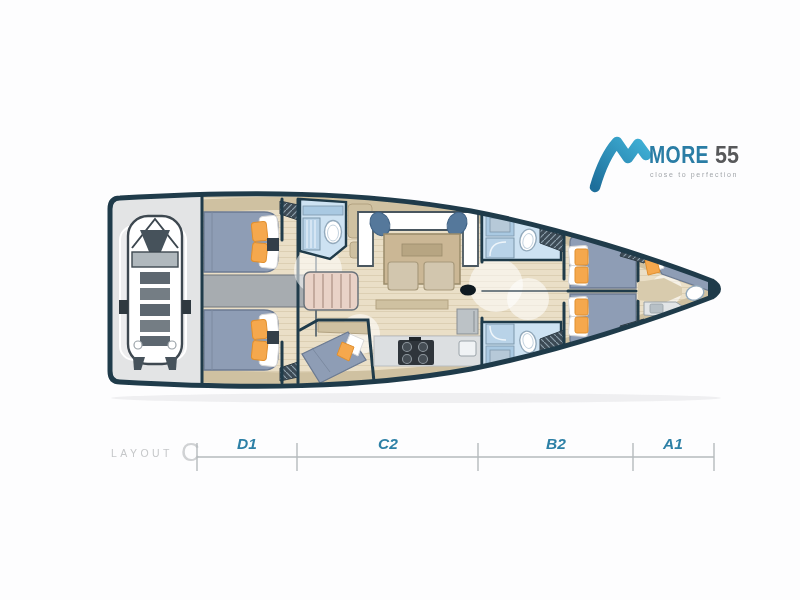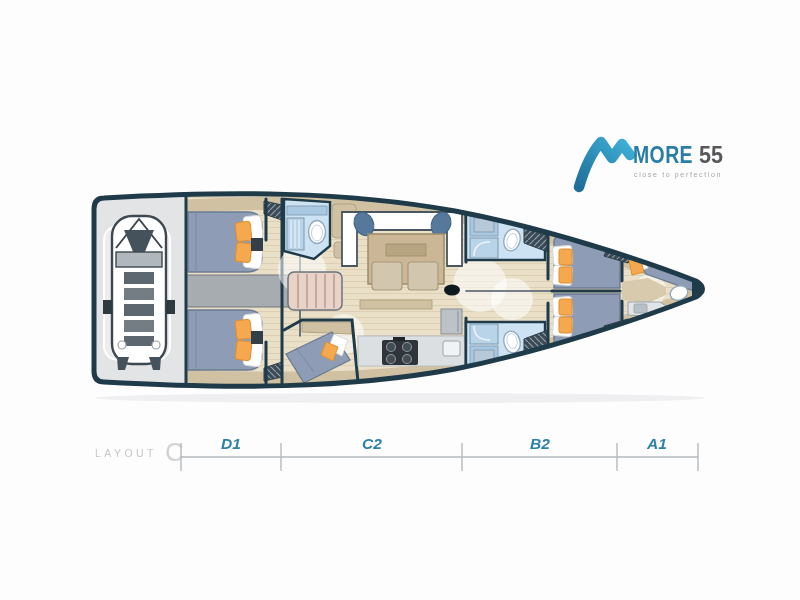--- a/index.html
+++ b/index.html
@@ -1,17 +1,17 @@
 <!DOCTYPE html>
 <html style="--hull: #1f3b4a; --floor: #eadfc7; --plank: #dccfb3; --bed: #8e9db5; --cushion: #f5a84d; --bath: #cde2f2; --bathdeep: #a9c9e2; --tan: #cfc1a1; --graystrip: #a7acb0; --garage: #e3e4e5; --counter: #dcdfe1; --brand: #2a7da5; --brandgray: #57585a; --taggray: #a3a7ab; --labelblue: #2d80a6; --dimline: #b5babd; --layoutgray: #c5c7c9;"><head>
 <meta charset="utf-8">
 <style>
   html,body{margin:0;padding:0;background:#fdfdfe;width:800px;height:600px;overflow:hidden;
     font-family:"Liberation Sans", sans-serif;}
-  .stage{position:relative;width:772px;height:600px;}
+  .stage{position:relative;width:772px;height:600px;padding-left:16px;}
   svg{display:block}
 
   
   .hull-fill{fill:#ffffff}
   .hull-line{fill:none;stroke:var(--hull);stroke-width:5;stroke-linejoin:round;stroke-linecap:round}
   .p-base{fill:var(--floor)}
   .p-line{stroke:var(--plank);stroke-width:1}
   .tanband{fill:none;stroke:var(--tan);stroke-width:13}
   .f-tan{fill:var(--tan);stroke:#b3a382;stroke-width:1}
   .f-garage{fill:var(--garage)}

